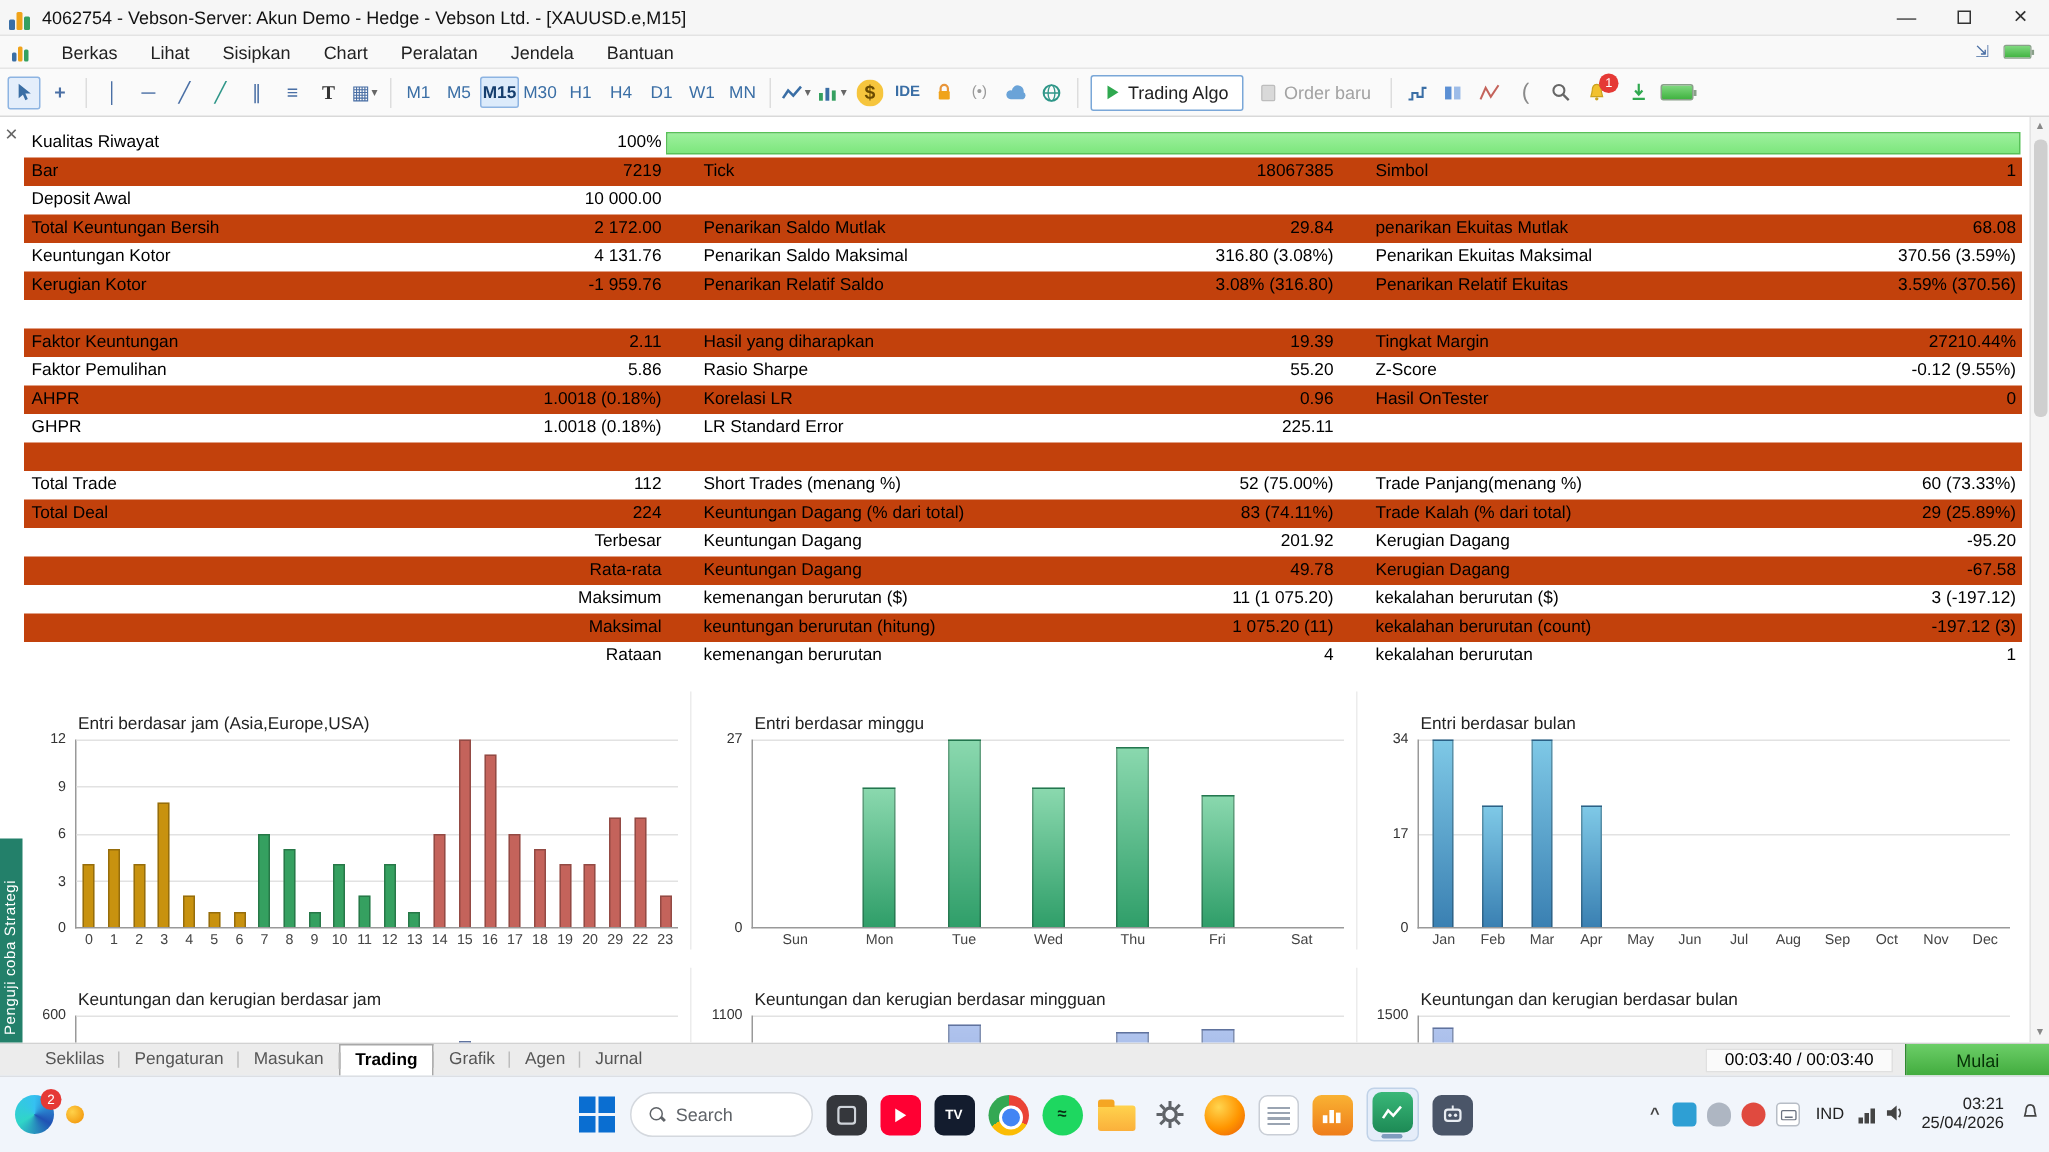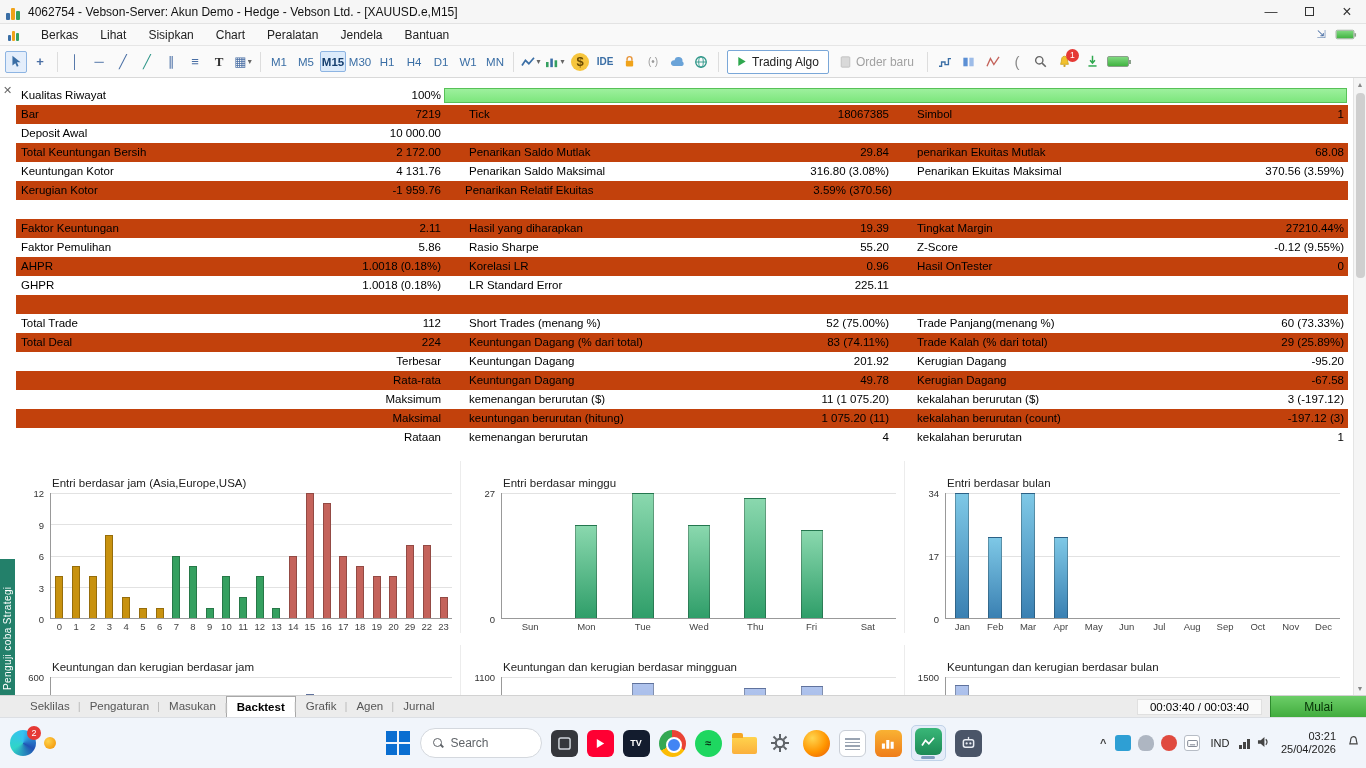--- a/index.html
+++ b/index.html
@@ -350,20 +350,24 @@
         <div class="cell c3">
           <span class="lbl">Penarikan Ekuitas Maksimal</span>
           <span class="val">370.56 (3.59%)</span>
         </div>
       </div>
       <div class="srow alt">
         <div class="cell c1">
           <span class="lbl">Kerugian Kotor</span>
           <span class="val">-1 959.76</span>
         </div>
+        <div class="cell c2">
+          <span class="lbl">Penarikan Relatif Saldo</span>
+          <span class="val">3.08% (316.80)</span>
+        </div>
         <div class="cell c3">
           <span class="lbl">Penarikan Relatif Ekuitas</span>
           <span class="val">3.59% (370.56)</span>
         </div>
       </div>
       <div class="srow">
         <div class="cell c1">
           <span class="lbl"></span>
           <span class="val"></span>
         </div>
@@ -855,21 +859,21 @@
     <span class="spacer"></span>
     <span class="arr">▼</span>
   </div>
 </div>
 
 <div class="tabbar">
   <div style="display:flex;height:100%;align-items:center;">
       <span class="tab">Seklilas</span>
       <span class="tab">Pengaturan</span>
       <span class="tab">Masukan</span>
-      <span class="tab active">Backtest</span>
+      <span class="tab active">Trading</span>
       <span class="tab">Grafik</span>
       <span class="tab">Agen</span>
       <span class="tab">Jurnal</span>
     </div>
   <div class="tabbar-right">
     <span class="elapsed">00:03:40 / 00:03:40</span>
     <span class="btn-start">Mulai</span>
   </div>
 </div>
 

